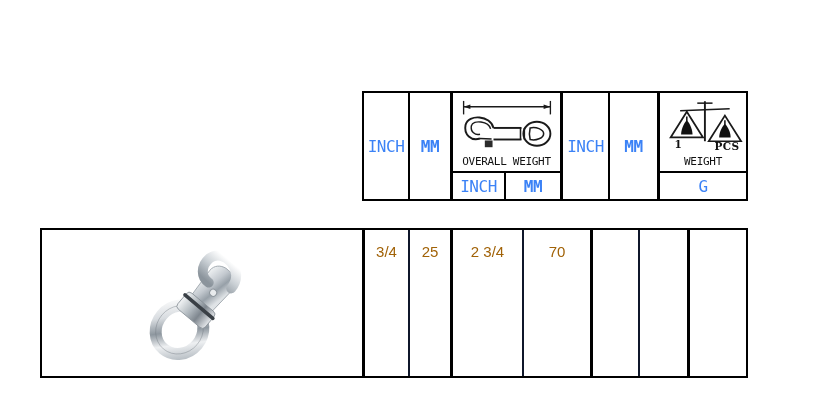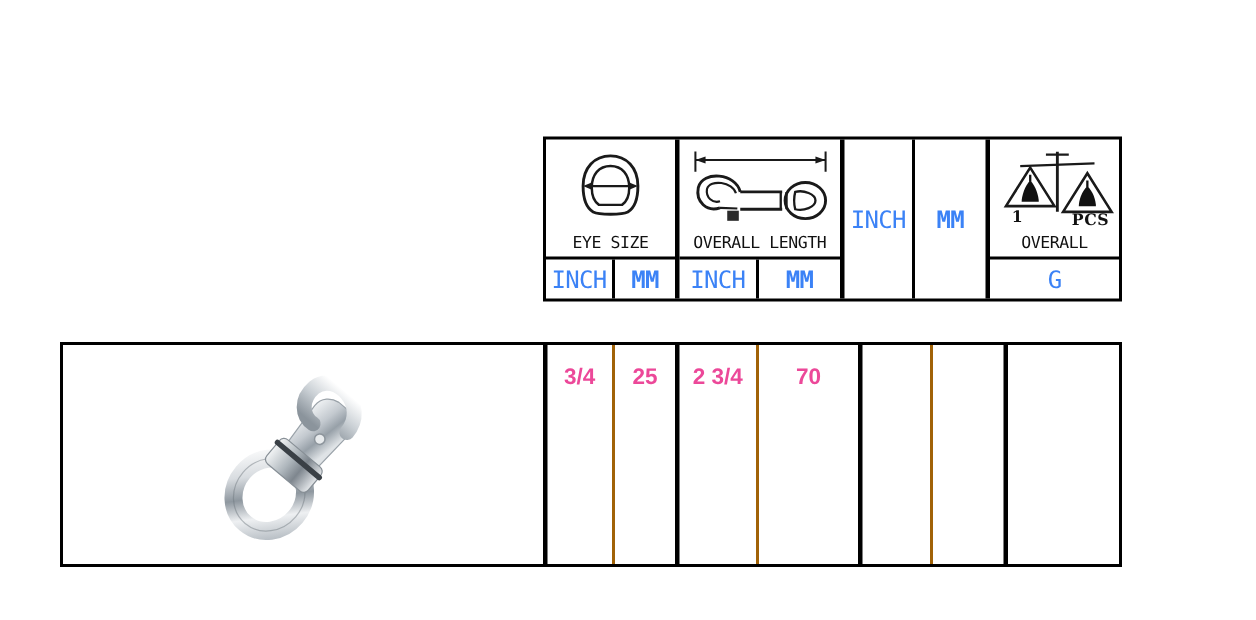--- a/index.html
+++ b/index.html
@@ -24,51 +24,37 @@
   .hunit.minor{border-left:2px solid #000;font-weight:bold;}
   .u-eye-a{width:44px}.u-len-a{width:51px}.u-snap-a{width:45px}
   .u-fill{flex:1}
 
   
   .dtable{position:absolute;left:40px;top:228px;width:708px;height:150px;
           border:2px solid #000;box-sizing:border-box;display:flex;background:#fff;}
   .dimg{width:320px;position:relative;}
   .photo{position:absolute;left:86px;top:6px;}
   .dcell{box-sizing:border-box;text-align:center;padding-top:13px;
-         font-size:15px;color:#ec4899;font-family:"Liberation Sans",sans-serif;font-weight:bold;}
+         font-size:15px;color:#a16207;font-family:"Liberation Sans",sans-serif;}
   .dcell.major{border-left:3px solid #000;}
-  .dcell.minor{border-left:2px solid #a16207;}
-  .c1{width:46px}.c2{width:42px}.c3{width:54px}.c4{width:68px}
+  .dcell.minor{border-left:2px solid #0f172a;}
+  .c1{width:46px}.c2{width:42px}.c3{width:72px}.c4{width:68px}
   .c5{width:48px}.c6{width:49px}.c7{flex:1}
 
   .iconink{stroke:#1a1a1a;fill:none;}
   .icontext{font-family:"DejaVu Serif",serif;font-weight:bold;fill:#111;}
 </style>
 </head>
 <body>
 
 <div class="canvas">
 
   <div class="htable">
 
     <div class="hcol w-eye">
-      <div class="hicon">
-        <div class="iconwrap">
-          <svg width="50" height="52" viewBox="0 0 52 54">
-            <g class="iconink" stroke-width="2">
-              <path d="M26,4 C37,4 45,12 45,25 C45,34 43,40 38,43 C34,45 18,45 14,43 C9,40 7,34 7,25 C7,12 15,4 26,4 Z"></path>
-              <path d="M26,11 C34,11 39,17 39,26 C39,32 37,36 34,38 L18,38 C15,36 13,32 13,26 C13,17 18,11 26,11 Z" stroke-width="1.7"></path>
-              <line x1="10" y1="25" x2="42" y2="25" stroke-width="1.5"></line>
-            </g>
-            <polygon points="7,25 13,22.5 13,27.5" fill="#1a1a1a"></polygon>
-            <polygon points="45,25 39,22.5 39,27.5" fill="#1a1a1a"></polygon>
-          </svg>
-        </div>
-        <div class="hlabel">EYE SIZE</div>
-      </div>
       <div class="hunits">
         <div class="hunit u-eye-a">INCH</div>
         <div class="hunit minor u-fill">MM</div>
       </div>
     </div>
 
     <div class="hcol w-len">
       <div class="hicon">
         <div class="iconwrap">
           <svg width="100" height="54" viewBox="0 0 100 56">
@@ -86,21 +72,21 @@
               <line x1="68" y1="30" x2="68" y2="42" stroke-width="1.6"></line>
               <line x1="36" y1="30" x2="65" y2="30"></line>
               <line x1="36" y1="42" x2="65" y2="42"></line>
               <path d="M36,30 C33,17 10,15 7,27 C5,37 13,44 22,41"></path>
               <path d="M33,31 C31,23 15,21 13,28 C12,34 17,38 22,36.5" stroke-width="1.5"></path>
               <path d="M22,41 L34,41.5" stroke-width="1.5"></path>
             </g>
             <rect x="27" y="43" width="8" height="7" fill="#2b2b2b"></rect>
           </svg>
         </div>
-        <div class="hlabel">OVERALL LENGTH</div>
+        <div class="hlabel">OVERALL WEIGHT</div>
       </div>
       <div class="hunits">
         <div class="hunit u-len-a">INCH</div>
         <div class="hunit minor u-fill">MM</div>
       </div>
     </div>
 
     <div class="hcol w-snap">
       <div class="hunits">
         <div class="hunit u-snap-a">INCH</div>
@@ -120,21 +106,21 @@
               <polygon points="48,45 82,45 65,18" stroke-width="1.8"></polygon>
             </g>
             <path d="M25,23 C21,27 19,34 19,38 L31,38 C31,34 29,27 25,23 Z" fill="#111"></path>
             <line x1="25" y1="19" x2="25" y2="24" stroke="#111" stroke-width="1.6"></line>
             <path d="M65,27 C61,30.5 59,37 59,41 L71,41 C71,37 69,30.5 65,27 Z" fill="#111"></path>
             <line x1="65" y1="23" x2="65" y2="28" stroke="#111" stroke-width="1.6"></line>
             <text x="12" y="52" font-size="11" class="icontext">1</text>
             <text x="54" y="54" font-size="11" letter-spacing="0.5" class="icontext">PCS</text>
           </svg>
         </div>
-        <div class="hlabel">OVERALL</div>
+        <div class="hlabel">WEIGHT</div>
       </div>
       <div class="hunits">
         <div class="hunit u-fill">G</div>
       </div>
     </div>
   </div>
 
   <div class="dtable">
 
     <div class="dimg">

